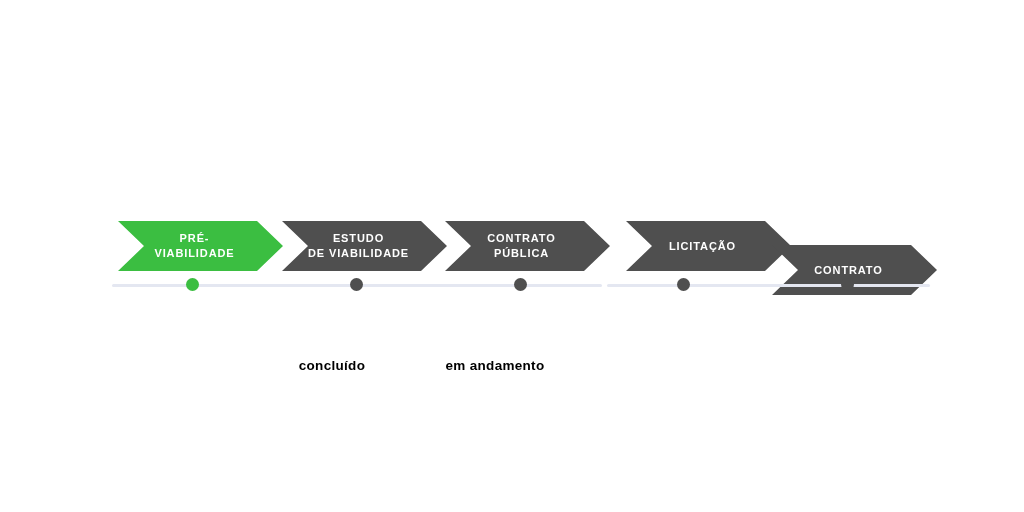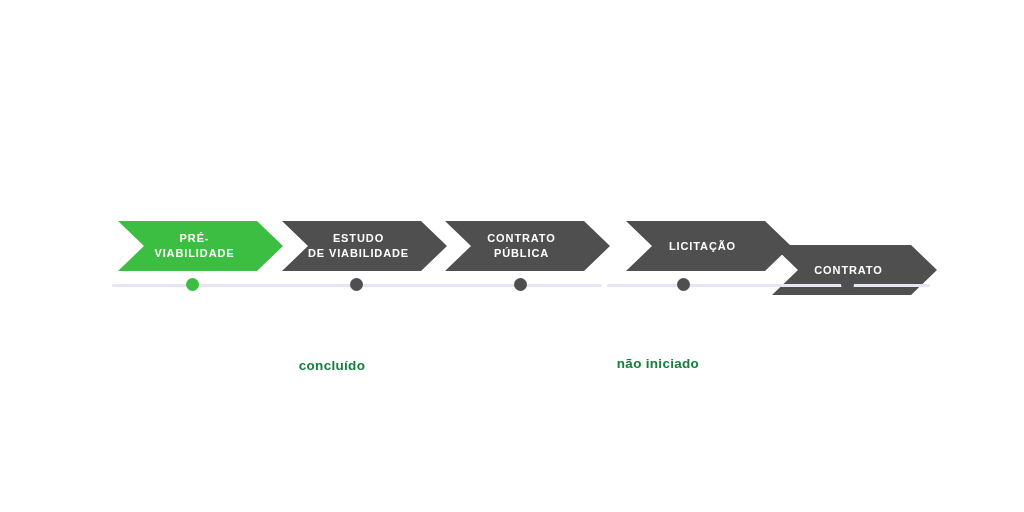--- a/index.html
+++ b/index.html
@@ -76,21 +76,21 @@
   .legend-dot-3 { left: 651px; }
 
   .legend-label {
     position: absolute;
     width: 160px;
     top: 358px;
     text-align: center;
     font-size: 13.5px;
     font-weight: bold;
     letter-spacing: 0.3px;
-    color: #15803d;
+    color: #000000;
     white-space: nowrap;
   }
   .legend-label-1 { left: 252px; }
   .legend-label-2 { left: 415px; }
   .legend-label-3 { left: 578px; top: 356px; }
 </style>
 </head>
 <body>
 
 <div class="canvas">
@@ -117,21 +117,21 @@
   <div class="track track-main-1"></div>
   <div class="track track-main-2"></div>
 
   <div class="dot stage-dot dot-1" style="background: rgb(59, 190, 65);"></div>
   <div class="dot stage-dot dot-2" style="background: rgb(79, 79, 79);"></div>
   <div class="dot stage-dot dot-3" style="background: rgb(79, 79, 79);"></div>
   <div class="dot stage-dot dot-4" style="background: rgb(79, 79, 79);"></div>
   <div class="dot stage-dot dot-5" style="background: rgb(79, 79, 79);"></div>
 
   <div class="legend-label legend-label-1">concluído</div>
-  <div class="legend-label legend-label-3">não iniciado</div>
+  <div class="legend-label legend-label-2">em andamento</div>
 
   <div class="track track-legend"></div>
 
   <div class="dot legend-dot legend-dot-1" style="background: rgb(59, 190, 65);"></div>
   <div class="dot legend-dot legend-dot-2" style="background: rgb(30, 185, 232);"></div>
   <div class="dot legend-dot legend-dot-3" style="background: rgb(79, 79, 79);"></div>
 
 </div>
 
 </body></html>

